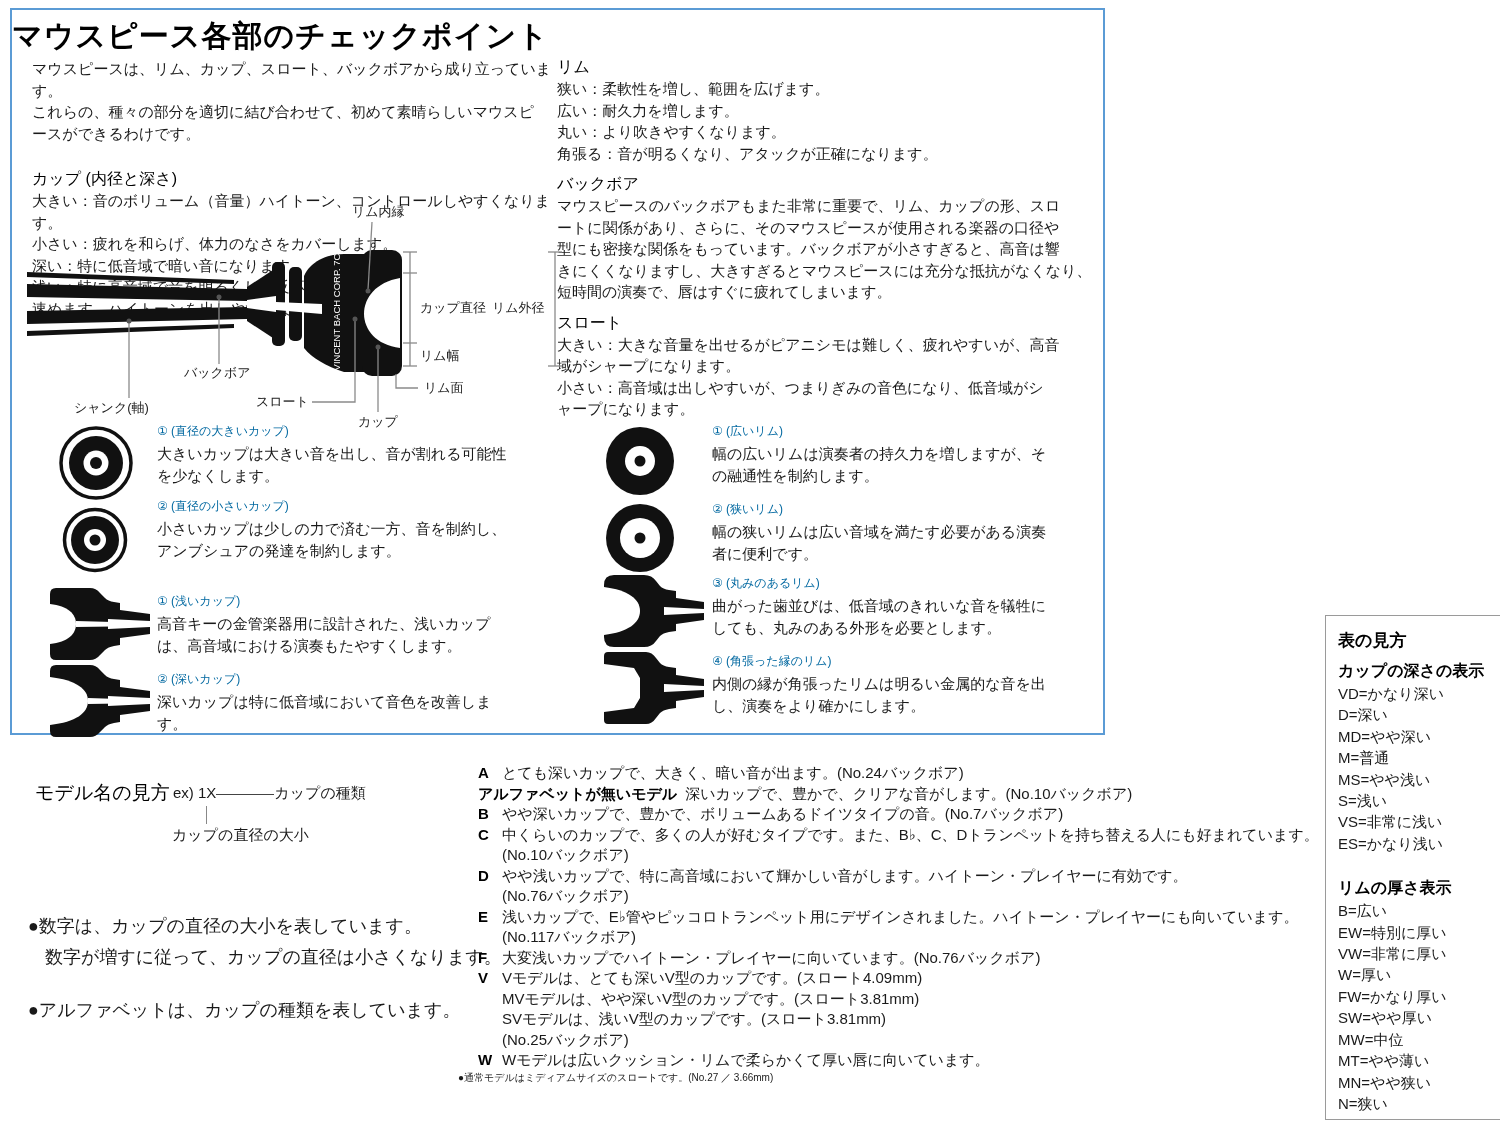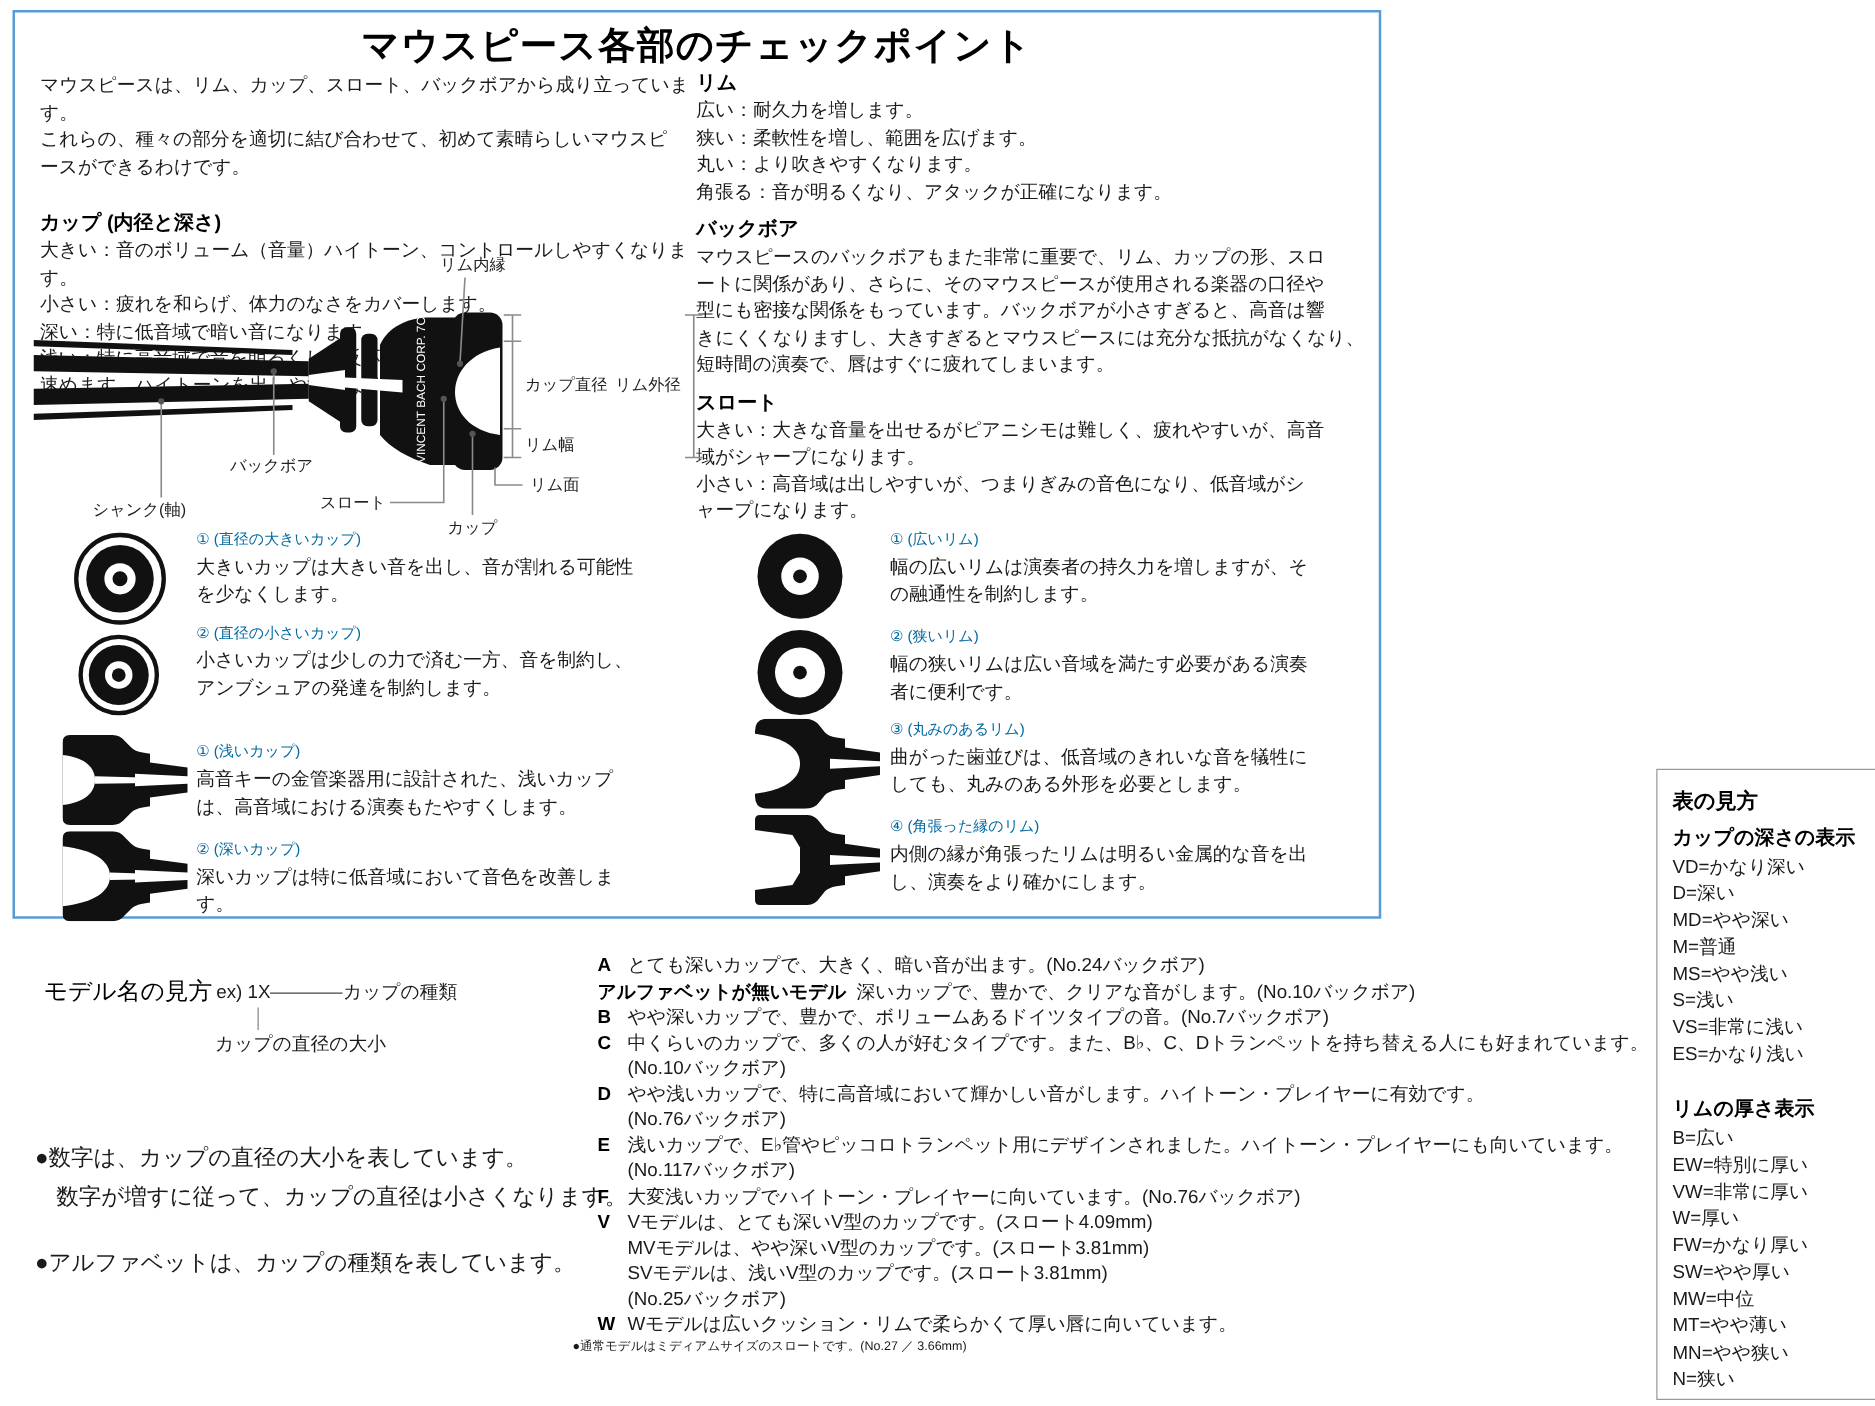--- a/index.html
+++ b/index.html
@@ -1,22 +1,22 @@
 <!DOCTYPE html>
 <html><head>
 <meta charset="utf-8">
 <style>
   html,body{margin:0;padding:0}
   body{width:1500px;height:1125px;position:relative;background:#fff;
        font-family:"Liberation Sans","DejaVu Sans",sans-serif;color:#1a1a1a;overflow:hidden}
   .abs{position:absolute}
   .main-box{left:10px;top:8px;width:1091px;height:723px;border:2px solid #5b9bd5;position:absolute;background:#fff}
-  .page-title{left:0;top:6px;width:100%;text-align:center;font-size:30px;font-weight:bold;color:#000;letter-spacing:1px}
+  .page-title{left:0;top:6px;width:100%;font-size:30px;font-weight:bold;color:#000;letter-spacing:1px}
   .body-text{font-size:15px;line-height:21.5px;white-space:pre-line}
-  .sec-h{font-size:16px;font-weight:bold;line-height:22px;color:#000}
+  .sec-h{font-size:16px;font-weight:normal;line-height:22px;color:#000}
   .col-left{left:20px;top:48px;width:528px}
   .col-right{left:545px;top:46px;width:538px}.mt9{margin-top:9px}.mt12{margin-top:24px}
   .narrow-last{width:352px}
   .item-h{font-size:12px;font-weight:normal;line-height:23px;color:#0369a1}
   .item-b{font-size:15px;line-height:21.5px;white-space:pre-line}
   .guide-title{font-size:19px;font-weight:normal;color:#000}
   .note{font-size:18px;line-height:20px}
   .vline{width:1px;height:18px;background:#888}
   .dashline{height:1px;background:#444;width:58px;display:inline-block;vertical-align:middle}
   .ml-list{width:860px;font-size:15px;line-height:20.5px}
@@ -45,22 +45,22 @@
     <div class="sec-h mt12">カップ (内径と深さ)</div>
     <div class="body-text">大きい：音のボリューム（音量）ハイトーン、コントロールしやすくなります。</div>
     <div class="body-text">小さい：疲れを和らげ、体力のなさをカバーします。</div>
     <div class="body-text">深い：特に低音域で暗い音になります。</div>
     <div class="body-text narrow-last">浅い：特に高音域で音を明るくし、反応を
 速めます。ハイトーンを出しやすくなります。</div>
   </div>
 
   <div class="abs col-right">
     <div class="sec-h">リム</div>
+    <div class="body-text">狭い：柔軟性を増し、範囲を広げます。</div>
     <div class="body-text">広い：耐久力を増します。</div>
-    <div class="body-text">狭い：柔軟性を増し、範囲を広げます。</div>
     <div class="body-text">丸い：より吹きやすくなります。</div>
     <div class="body-text">角張る：音が明るくなり、アタックが正確になります。</div>
     <div class="sec-h mt9">バックボア</div>
     <div class="body-text">マウスピースのバックボアもまた非常に重要で、リム、カップの形、スロ
 ートに関係があり、さらに、そのマウスピースが使用される楽器の口径や
 型にも密接な関係をもっています。バックボアが小さすぎると、高音は響
 きにくくなりますし、大きすぎるとマウスピースには充分な抵抗がなくなり、
 短時間の演奏で、唇はすぐに疲れてしまいます。</div>
     <div class="sec-h mt9">スロート</div>
     <div class="body-text">大きい：大きな音量を出せるがピアニシモは難しく、疲れやすいが、高音

